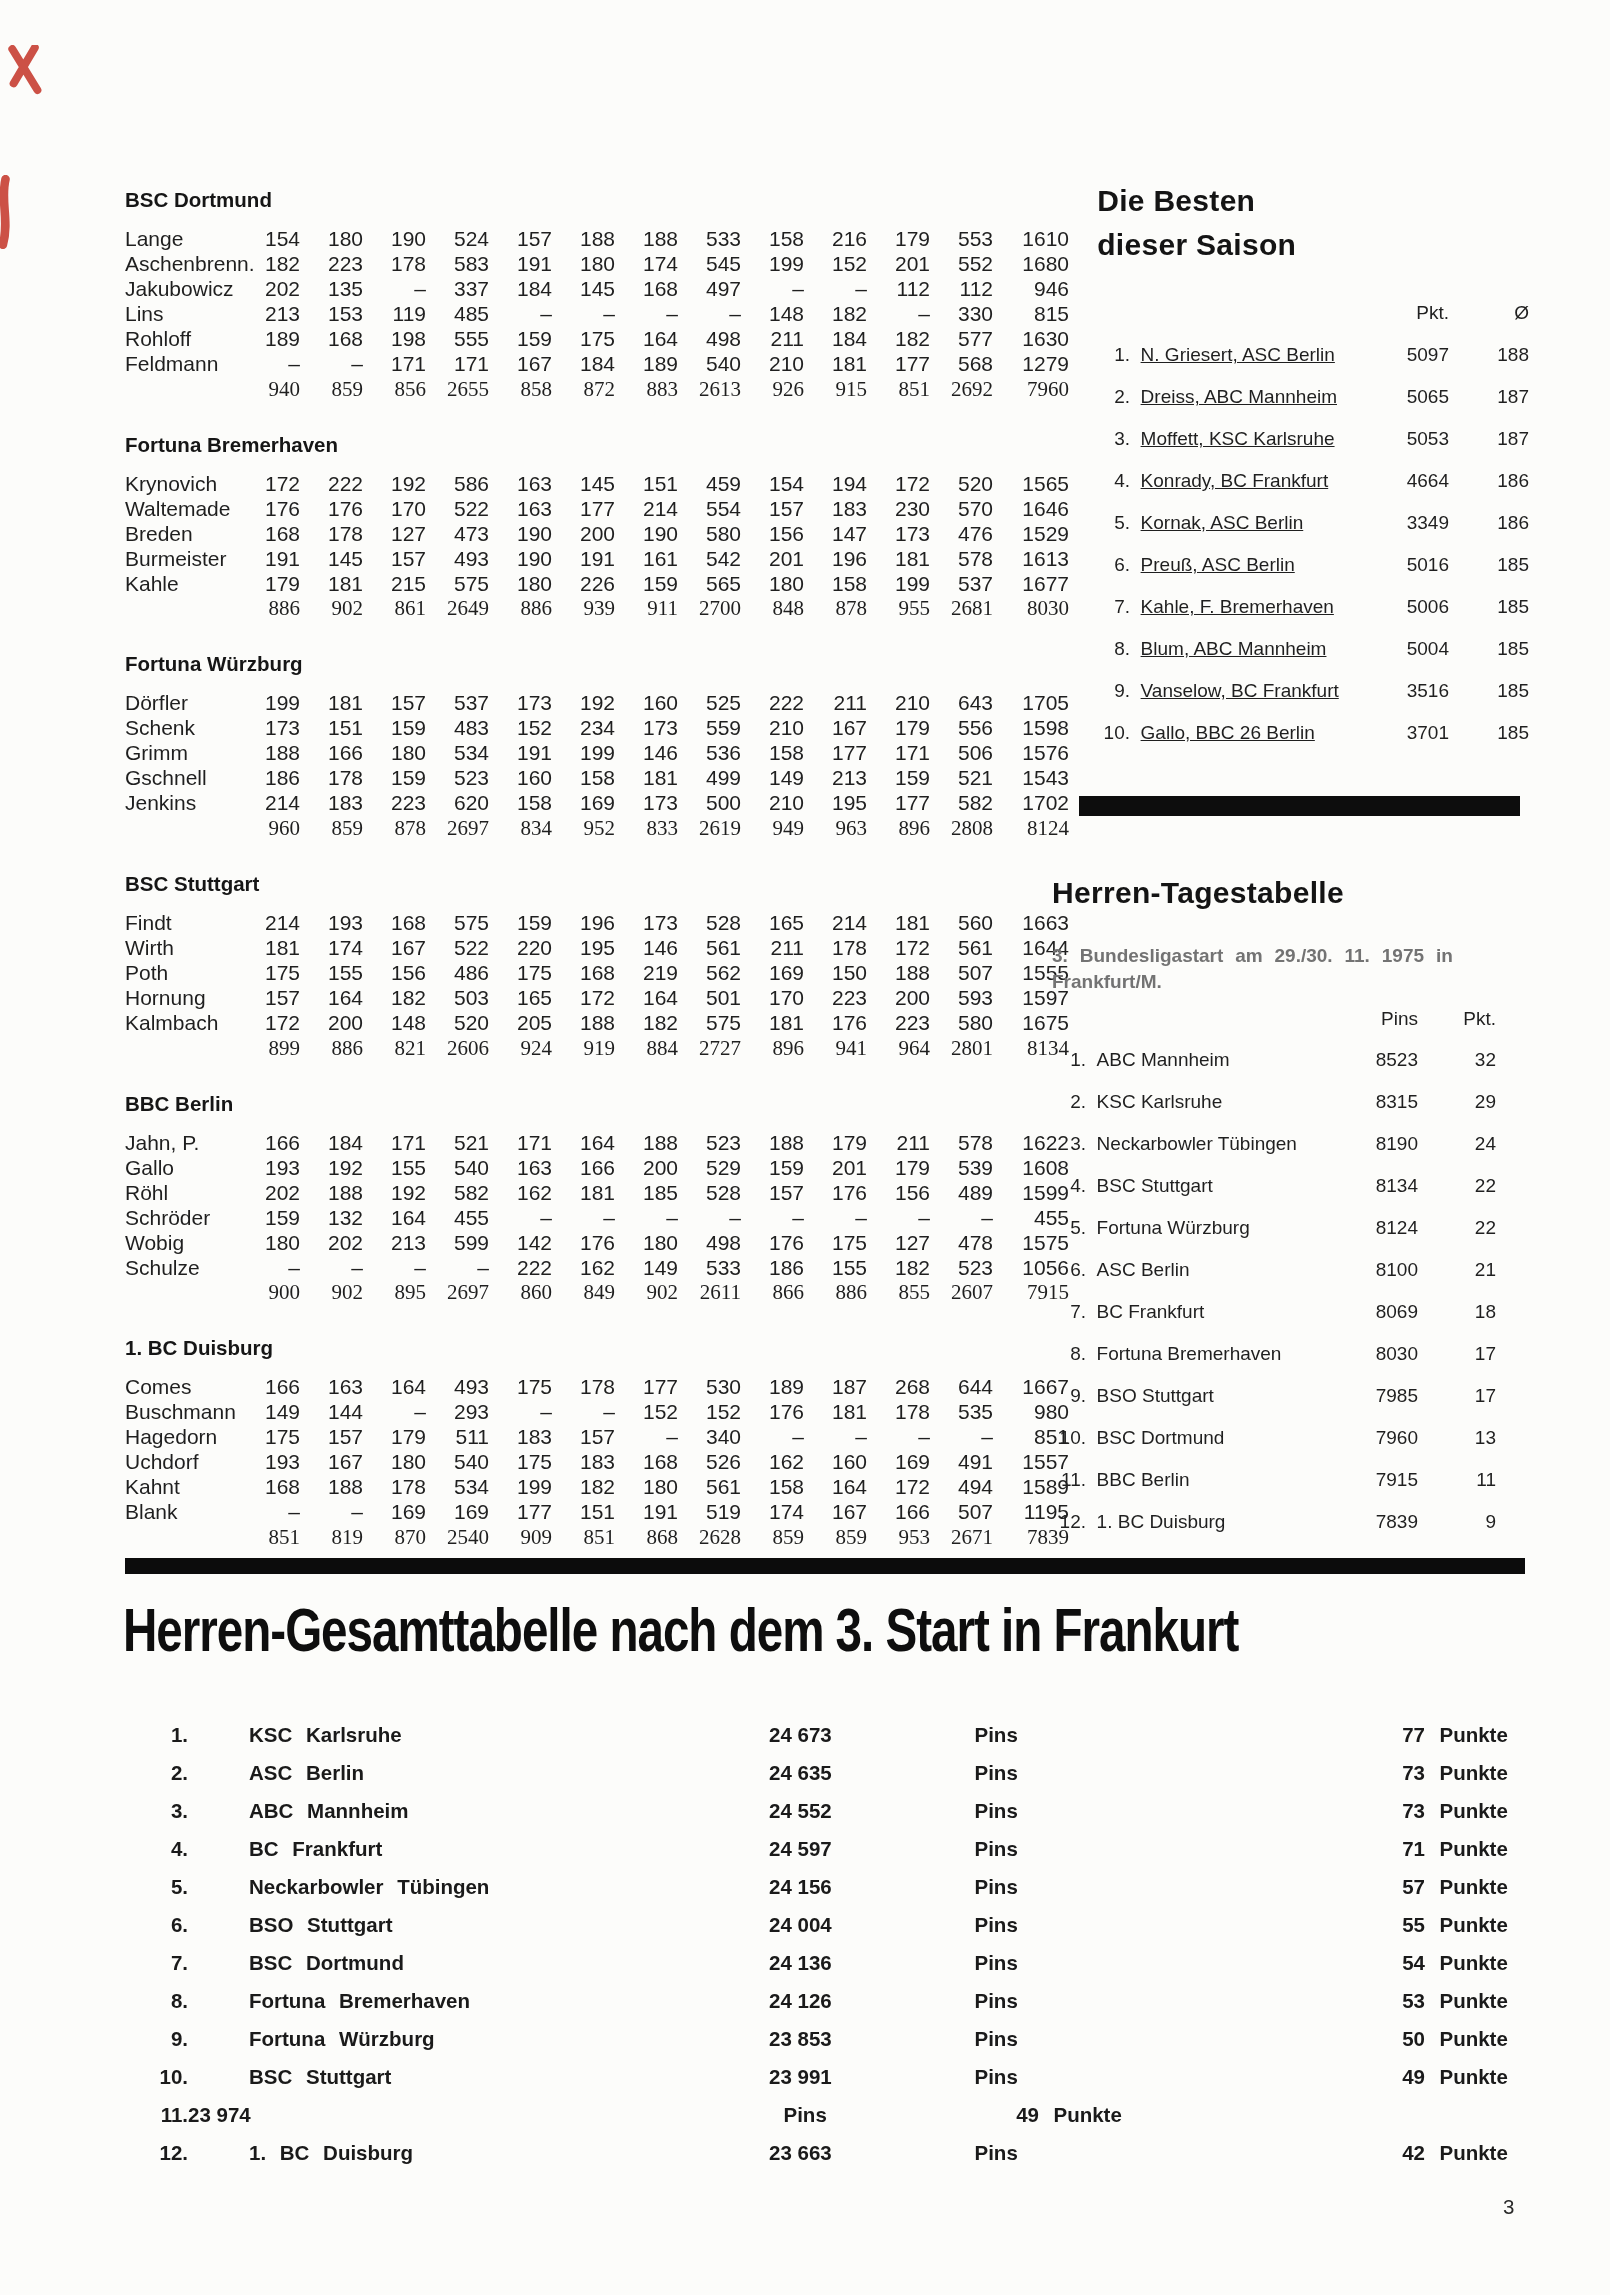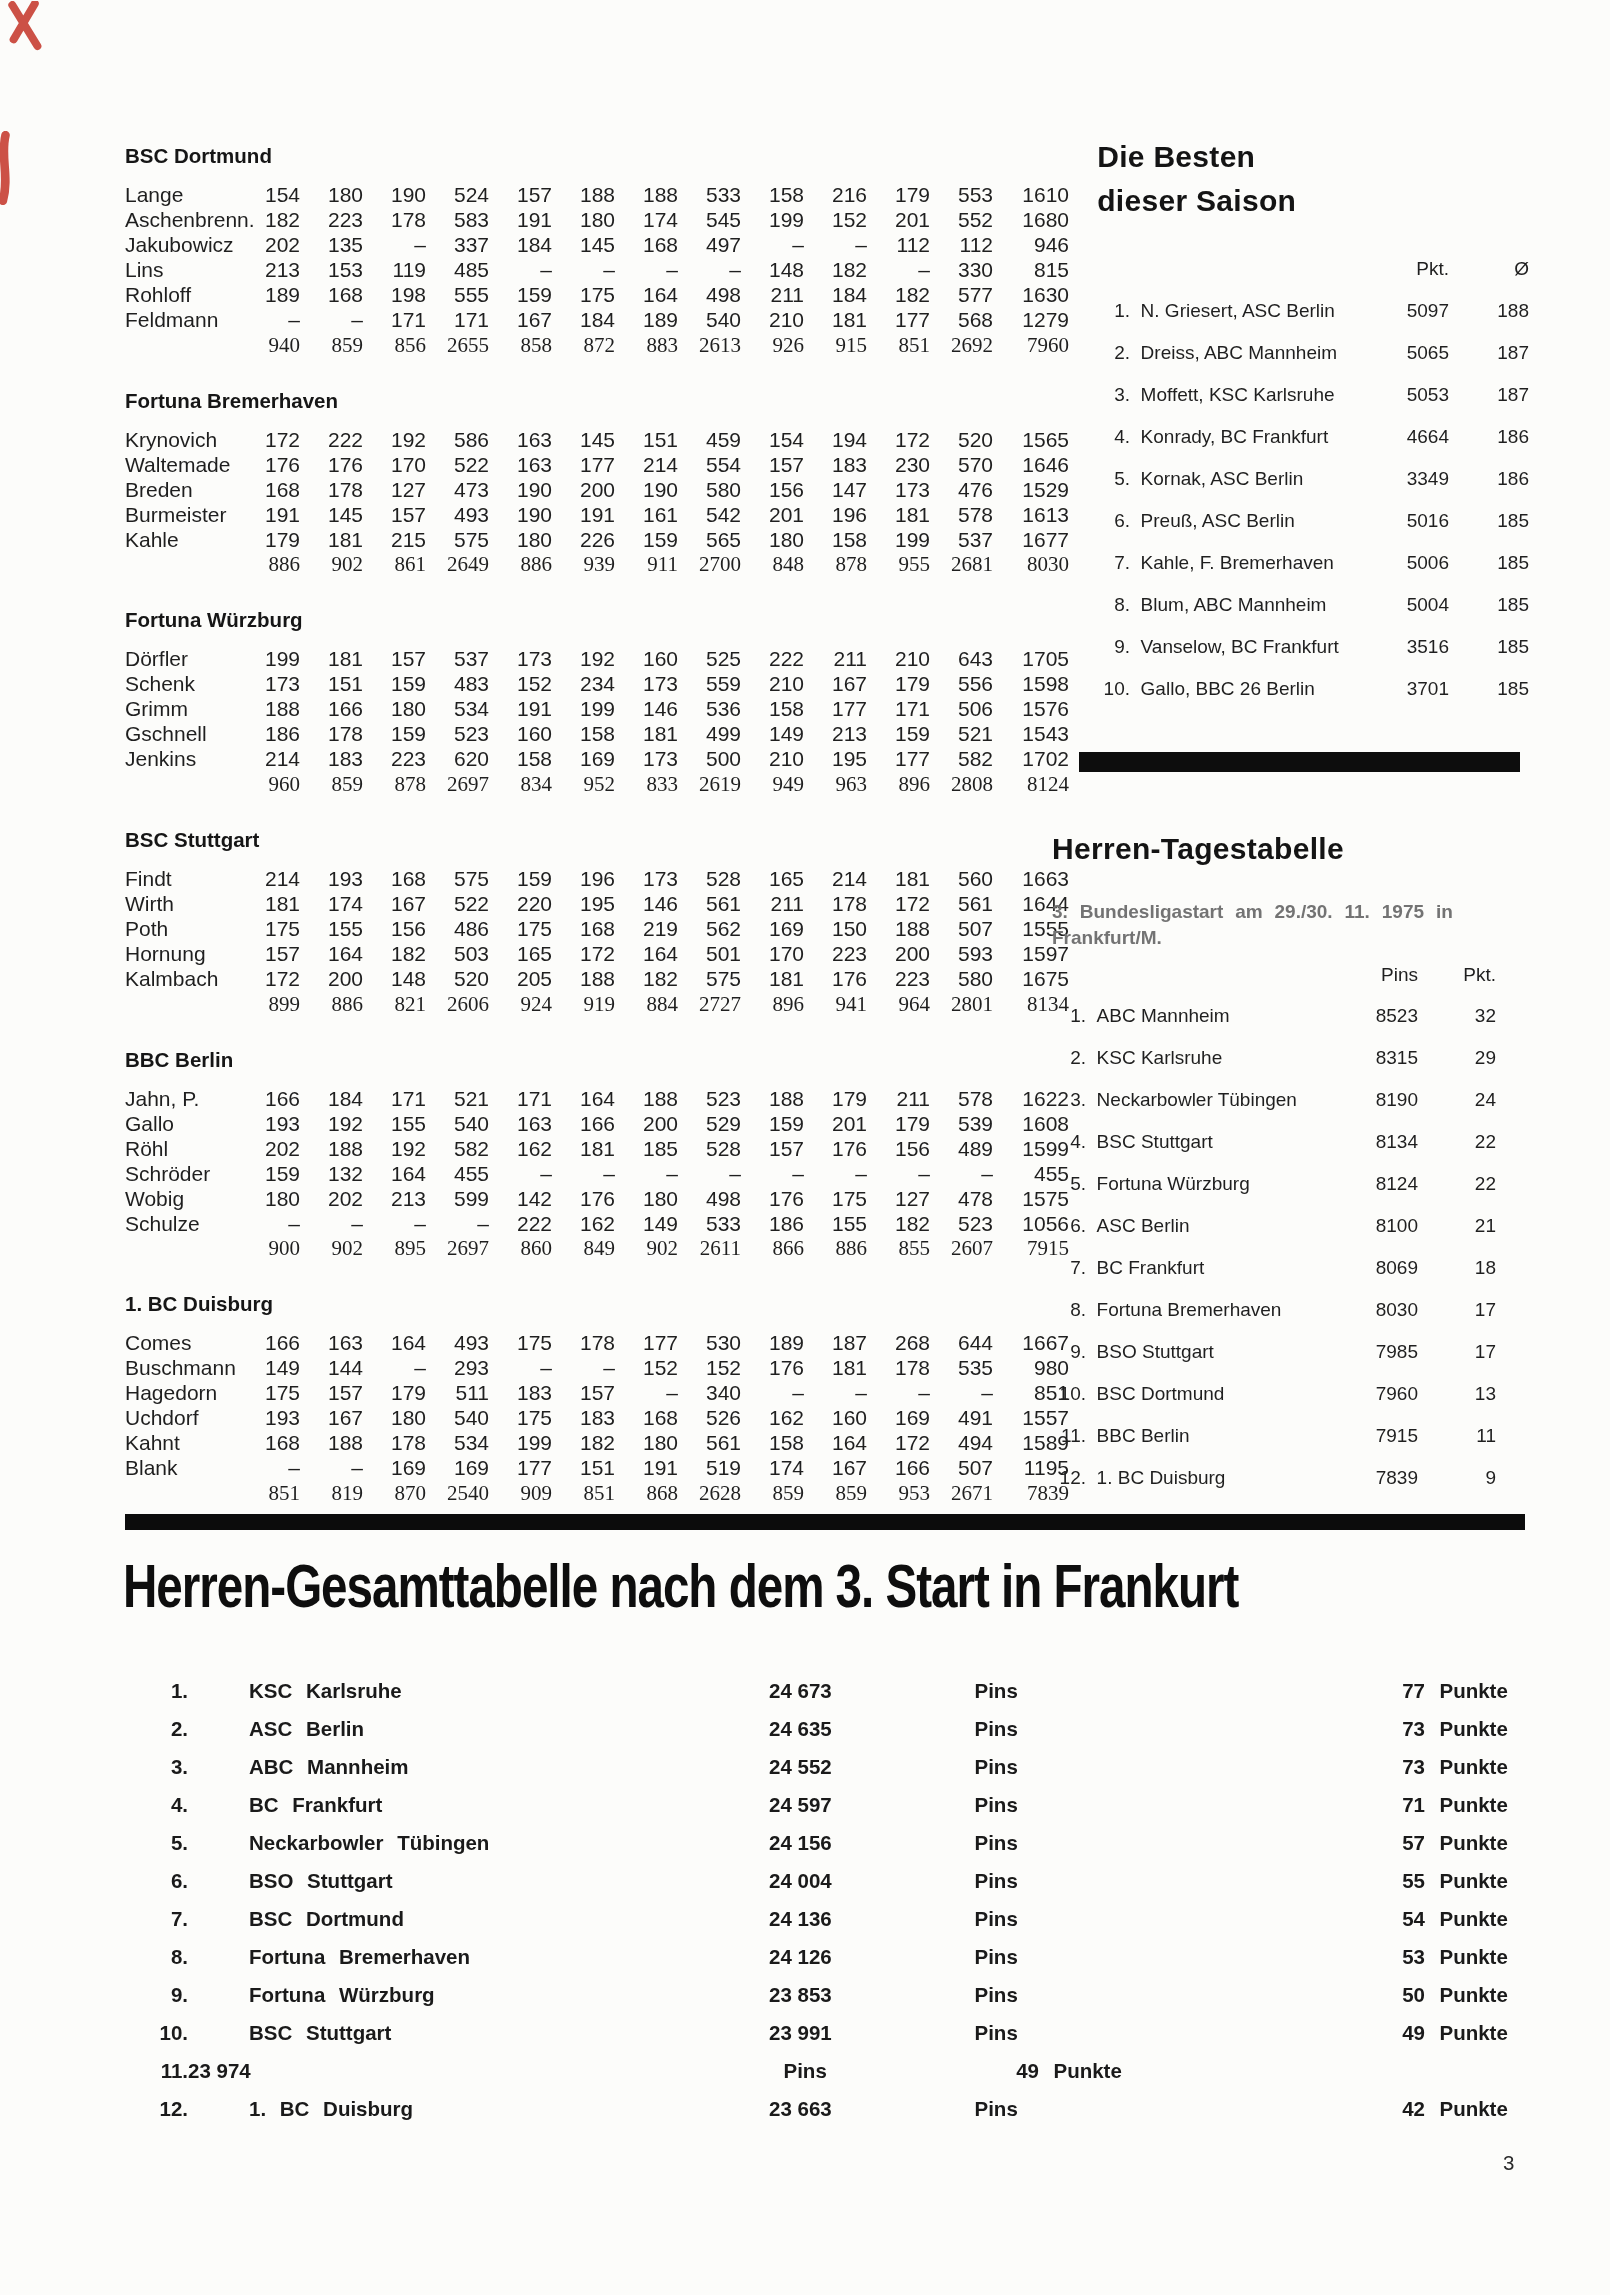--- a/index.html
+++ b/index.html
@@ -4,21 +4,21 @@
 <style>
   html,body{margin:0;padding:0;}
   body{
     width:1610px;height:2295px;
     background:#fcfcfa;
     font-family:"Liberation Sans", sans-serif;
     color:#1f1f1f;
     position:relative;
     overflow:hidden;
   }
-  .page{position:absolute;inset:0;}
+  .page{position:absolute;inset:0;margin-top:44px;}
 
   
   .red-mark{position:absolute;opacity:.85;}
   .red-mark-1{left:6.6px;top:1.3px;}
   .red-mark-2{left:-5.3px;top:131px;}
 
   
   .left-col{position:absolute;left:125px;top:144px;width:957px;}
   .team{margin:0 0 31px 0;}
   .team:nth-of-type(4){margin-top:8.6px;}
@@ -29,21 +29,21 @@
   .trow .cell{text-align:right;font-variant-numeric:tabular-nums;}
   .trow.totals{margin-top:0.7px;font-family:Liberation Serif, serif;}
 
   
   .besten{position:absolute;left:1088px;top:135px;width:441px;}
   .sec-title{font-size:30px;line-height:44px;font-weight:bold;letter-spacing:0.3px;margin:0 0 0 9.2px;color:#141414;}
   .besten-header{display:grid;grid-template-columns:42px 1fr 66px 80px;margin-top:33px;height:26.4px;line-height:26.4px;font-size:19px;}
   .besten-header .h{text-align:right;}
   .brow{display:grid;grid-template-columns:42px 1fr 66px 80px;height:42px;line-height:42px;font-size:19px;}
   .brow .rank{text-align:right;}
-  .brow .nm{padding-left:10.6px;white-space:nowrap;}
+  .brow .nm{padding-left:10.6px;white-space:nowrap;text-decoration:underline;}
   .brow .v{text-align:right;font-variant-numeric:tabular-nums;}
   #besten-rows{margin-top:8px;}
 
   .divider-small{position:absolute;left:1079px;top:752px;width:441px;height:20px;background:#0d0d0d;}
 
   
   .tages{position:absolute;left:1044px;top:827px;width:452px;}
   .tages .sec-title{margin-left:8px;}
   .sub{margin:28px 0 0 8px;font-size:19px;font-weight:bold;line-height:26px;width:430px;color:#737373;}
   .sub .sub1{word-spacing:6.6px;white-space:nowrap;}

